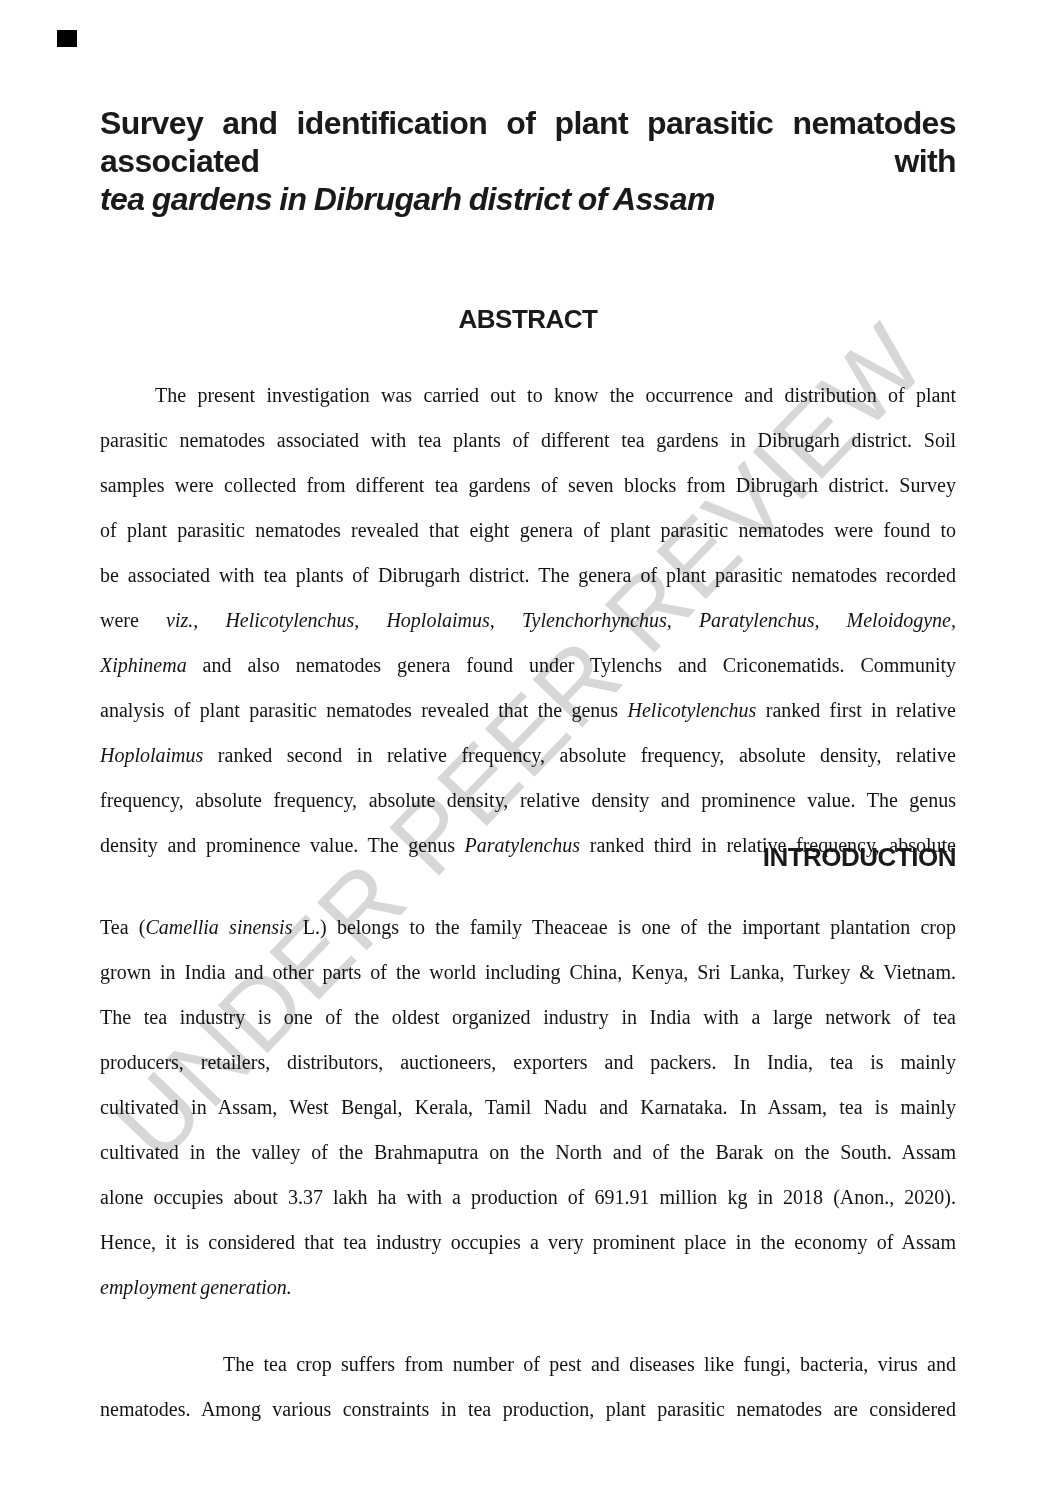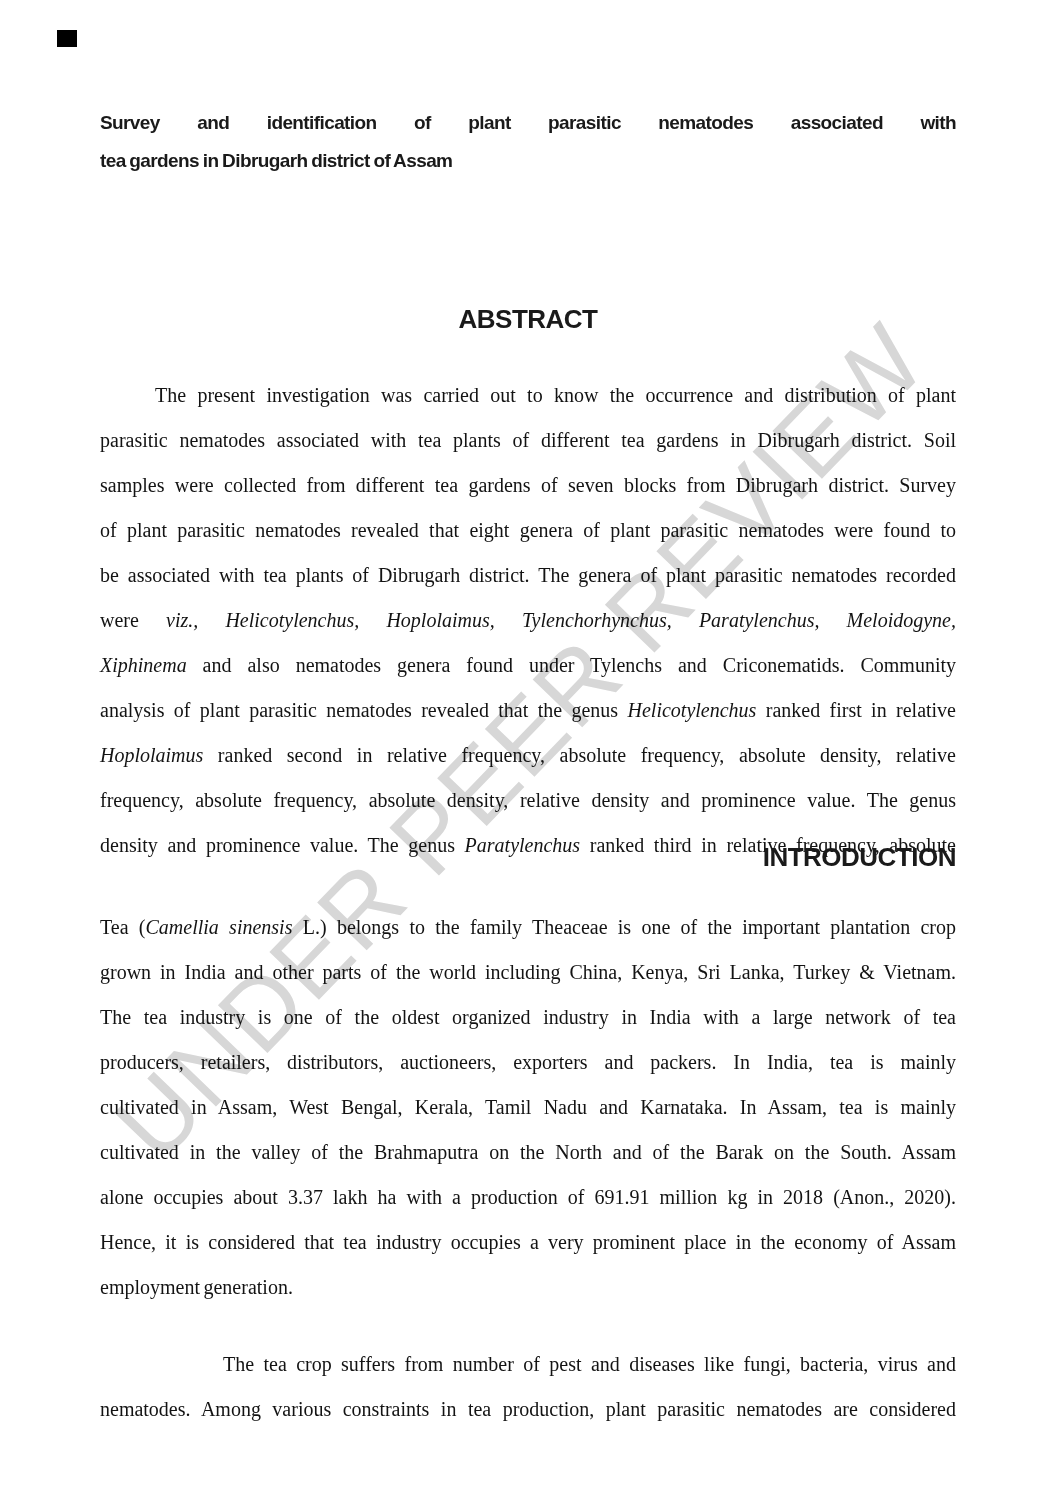--- a/index.html
+++ b/index.html
@@ -34,26 +34,26 @@
     height: 17px;
     background: #000000;
   }
   .block { position: absolute; left: 100px; width: 856px; }
   
   .line {
     text-align: justify;
     text-align-last: justify;
     white-space: normal;
   }
-  .line-last { text-align-last: left; }
+  .line-last { text-align-last: left; font-style: italic; }
   .it { font-style: italic; }
 
   .title { top: 104px; font-family: "Liberation Sans", "DejaVu Sans", sans-serif; }
   .title .line {
-    font-size: 19px;
+    font-size: 32px;
     font-weight: 700;
     line-height: 38px;
     letter-spacing: -0.6px;
     word-spacing: -1px;
     color: #1a1a1a;
   }
   .heading {
     font-family: "Liberation Sans", "DejaVu Sans", sans-serif;
     font-size: 26px;
     font-weight: 700;

